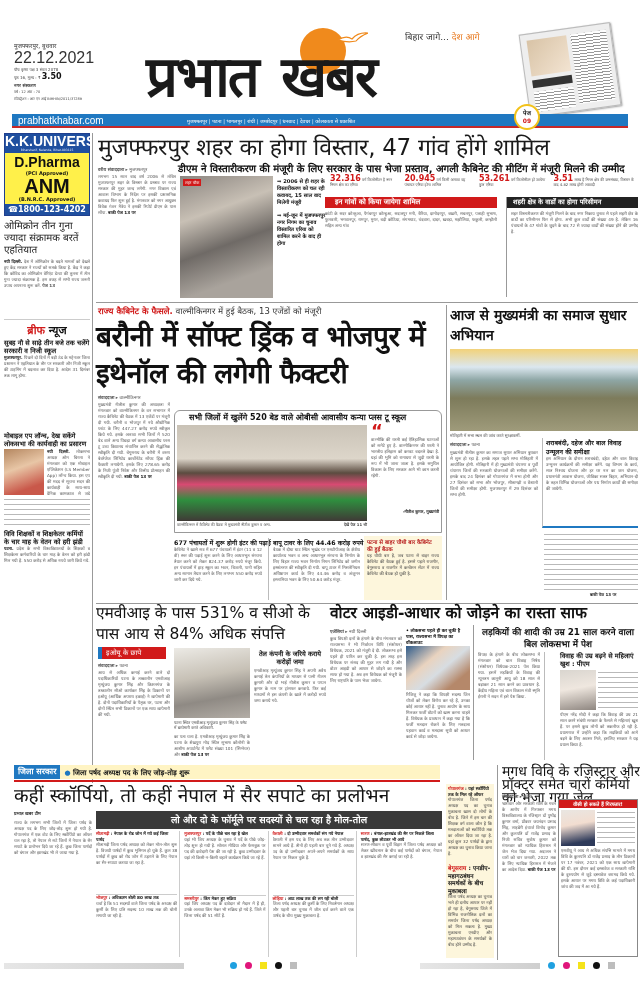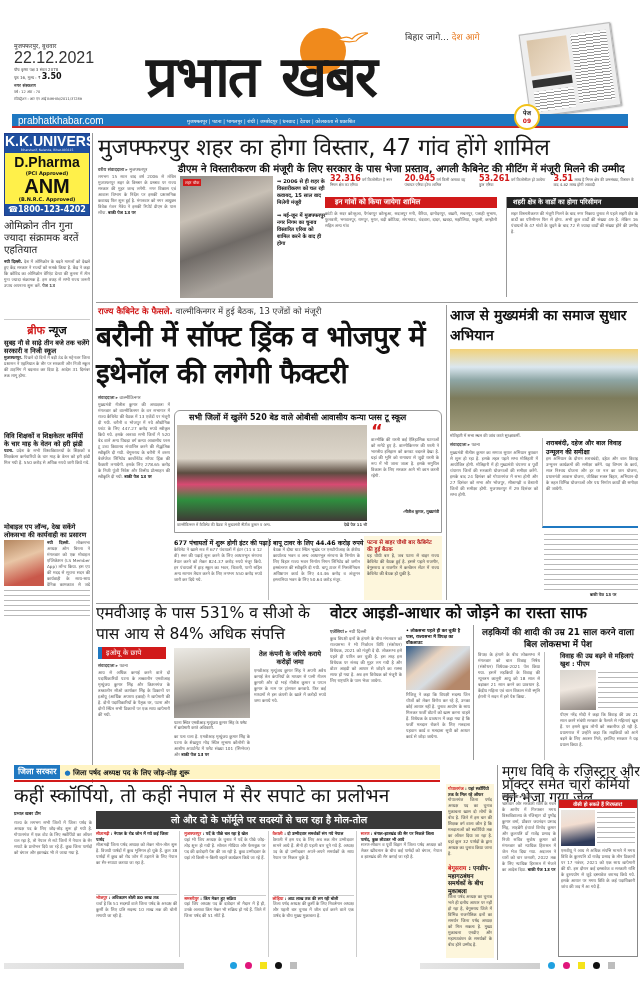--- a/index.html
+++ b/index.html
@@ -93,34 +93,34 @@
 
   <div style="margin-top:2px">
     <div style="font-weight:bold;font-size:6.5px;line-height:8px">सुबह नौ से साढ़े तीन बजे तक चलेंगे सरकारी व निजी स्कूल</div>
     <div class="txt" style="height:74px">
       <span class="hl">मुजफ्फरपुर.</span>
       <span>पिछले दो दिनों में बढ़ी ठंड के मद्देनजर जिला प्रशासन ने एहतियात के तौर पर सरकारी और निजी स्कूल की टाइमिंग में बदलाव कर दिया है. आदेश 31 दिसंबर तक लागू होगा.</span>
     </div>
   </div>
 
   <div style="margin-top:3px">
+    <div style="font-weight:bold;font-size:6.5px;line-height:8px">मोबाइल एप लॉन्च, देख सकेंगे लोकसभा की कार्यवाही का प्रसारण</div>
+    <div style="display:flex;gap:3px;margin-top:1px">
+      <div class="photo" style="width:40px;height:46px;background:linear-gradient(160deg,#b4865f,#e8c6a6 40%,#c9584a 80%)"></div>
+      <div class="txt" style="flex:1;height:46px"><span class="hl">नयी दिल्ली.</span> <span>लोकसभा अध्यक्ष ओम बिरला ने मंगलवार को एक मोबाइल एप्लिकेशन (LS Member App) लॉन्च किया. इस एप की मदद से सूचना सदन की कार्यवाही के साथ-साथ दैनिक कामकाज से जुड़े दस्तावेज देख सकते हैं.</span></div>
+    </div>
+    <div class="txt txtfill" style="height:30px;margin-top:2px"></div>
+  </div>
+
+  <div style="margin-top:3px">
     <div style="font-weight:bold;font-size:6.5px;line-height:8px">विवि शिक्षकों व शिक्षकेतर कर्मियों के चार माह के वेतन को हरी झंडी</div>
     <div class="txt" style="height:72px">
       <span class="hl">पटना.</span>
       <span>प्रदेश के सभी विश्वविद्यालयों के शिक्षकों व शिक्षकेतर कर्मचारियों के चार माह के वेतन को हरी झंडी मिल गयी है. 550 करोड़ से अधिक रुपये जारी किये गये.</span>
     </div>
-  </div>
-
-  <div style="margin-top:3px">
-    <div style="font-weight:bold;font-size:6.5px;line-height:8px">मोबाइल एप लॉन्च, देख सकेंगे लोकसभा की कार्यवाही का प्रसारण</div>
-    <div style="display:flex;gap:3px;margin-top:1px">
-      <div class="photo" style="width:40px;height:46px;background:linear-gradient(160deg,#b4865f,#e8c6a6 40%,#c9584a 80%)"></div>
-      <div class="txt" style="flex:1;height:46px"><span class="hl">नयी दिल्ली.</span> <span>लोकसभा अध्यक्ष ओम बिरला ने मंगलवार को एक मोबाइल एप्लिकेशन (LS Member App) लॉन्च किया. इस एप की मदद से सूचना सदन की कार्यवाही के साथ-साथ दैनिक कामकाज से जुड़े दस्तावेज देख सकते हैं.</span></div>
-    </div>
-    <div class="txt txtfill" style="height:30px;margin-top:2px"></div>
   </div>
 </div>
 
 <div class="abs rule" style="left:92px;top:133px;width:1px;height:650px"></div>
 
 <div class="abs" style="left:98px;top:133px;width:540px;font-size:23px;line-height:28px;white-space:nowrap;color:#1a1a1a;letter-spacing:-0.3px">मुजफ्फरपुर शहर का होगा विस्तार, 47 गांव होंगे शामिल</div>
 <div class="abs" style="left:178px;top:164px;width:460px;font-size:10px;font-weight:bold;white-space:nowrap;line-height:10px">डीएम ने विस्तारीकरण की मंजूरी के लिए सरकार के पास भेजा प्रस्ताव, अगली कैबिनेट की मीटिंग में मंजूरी मिलने की उम्मीद</div>
 
 <div class="abs" style="left:98px;top:166px;width:80px;font-size:4.5px;color:#555">
   <b>वरीय संवाददाता</b> ▸ <span>मुजफ्फरपुर</span>

